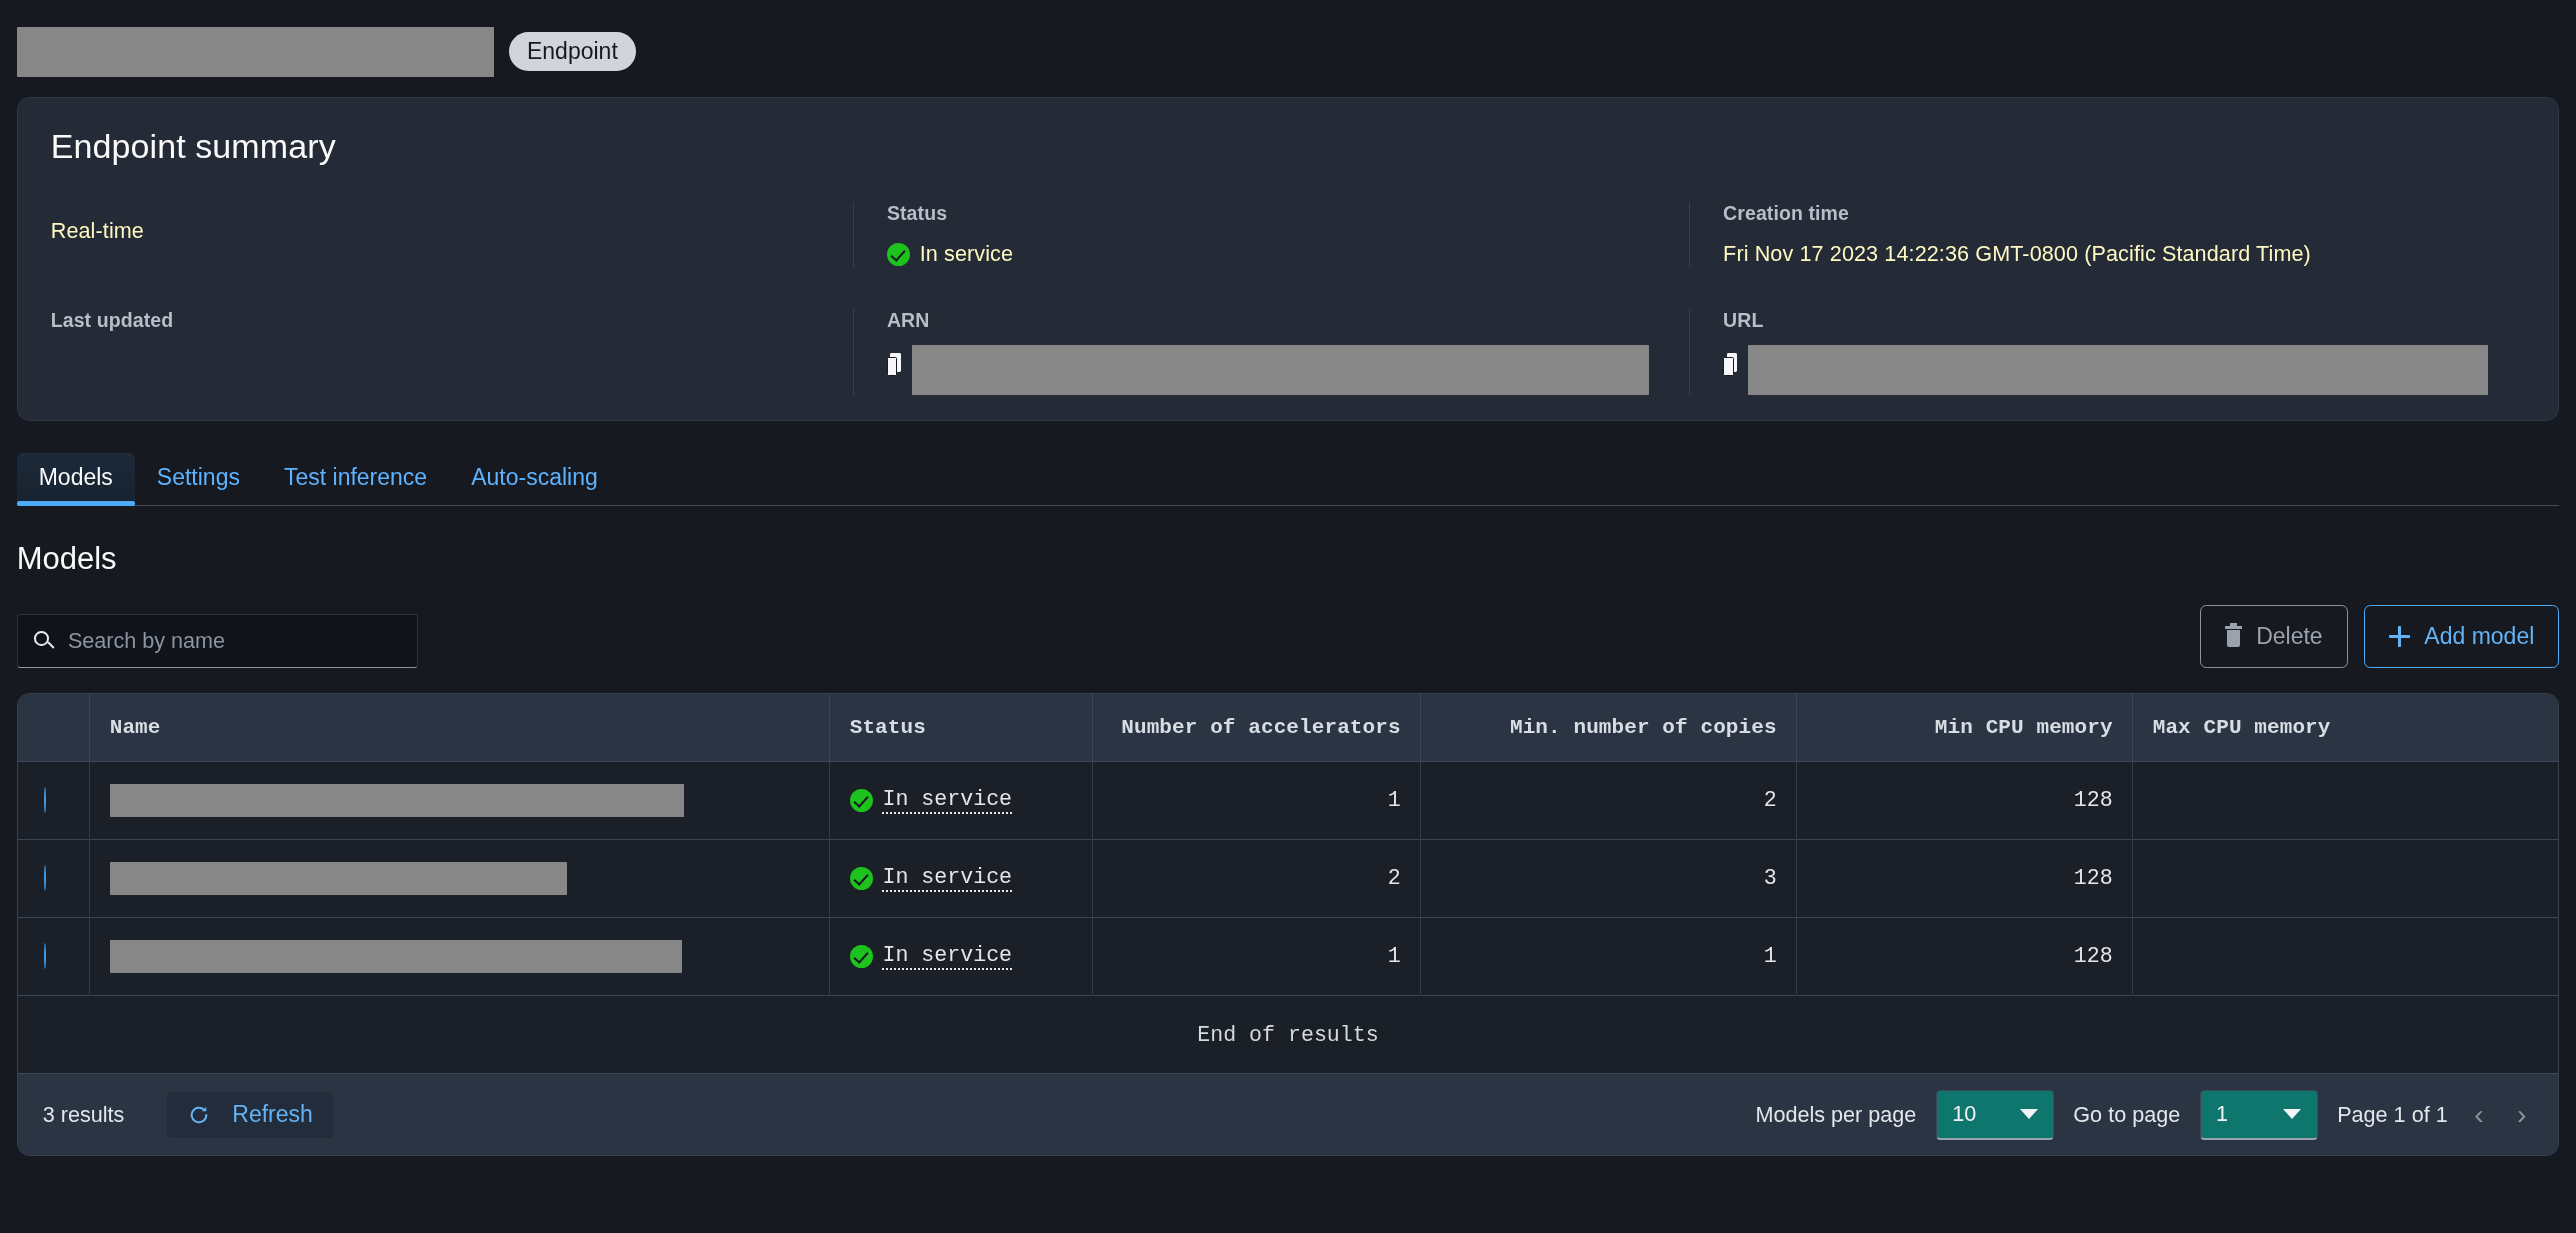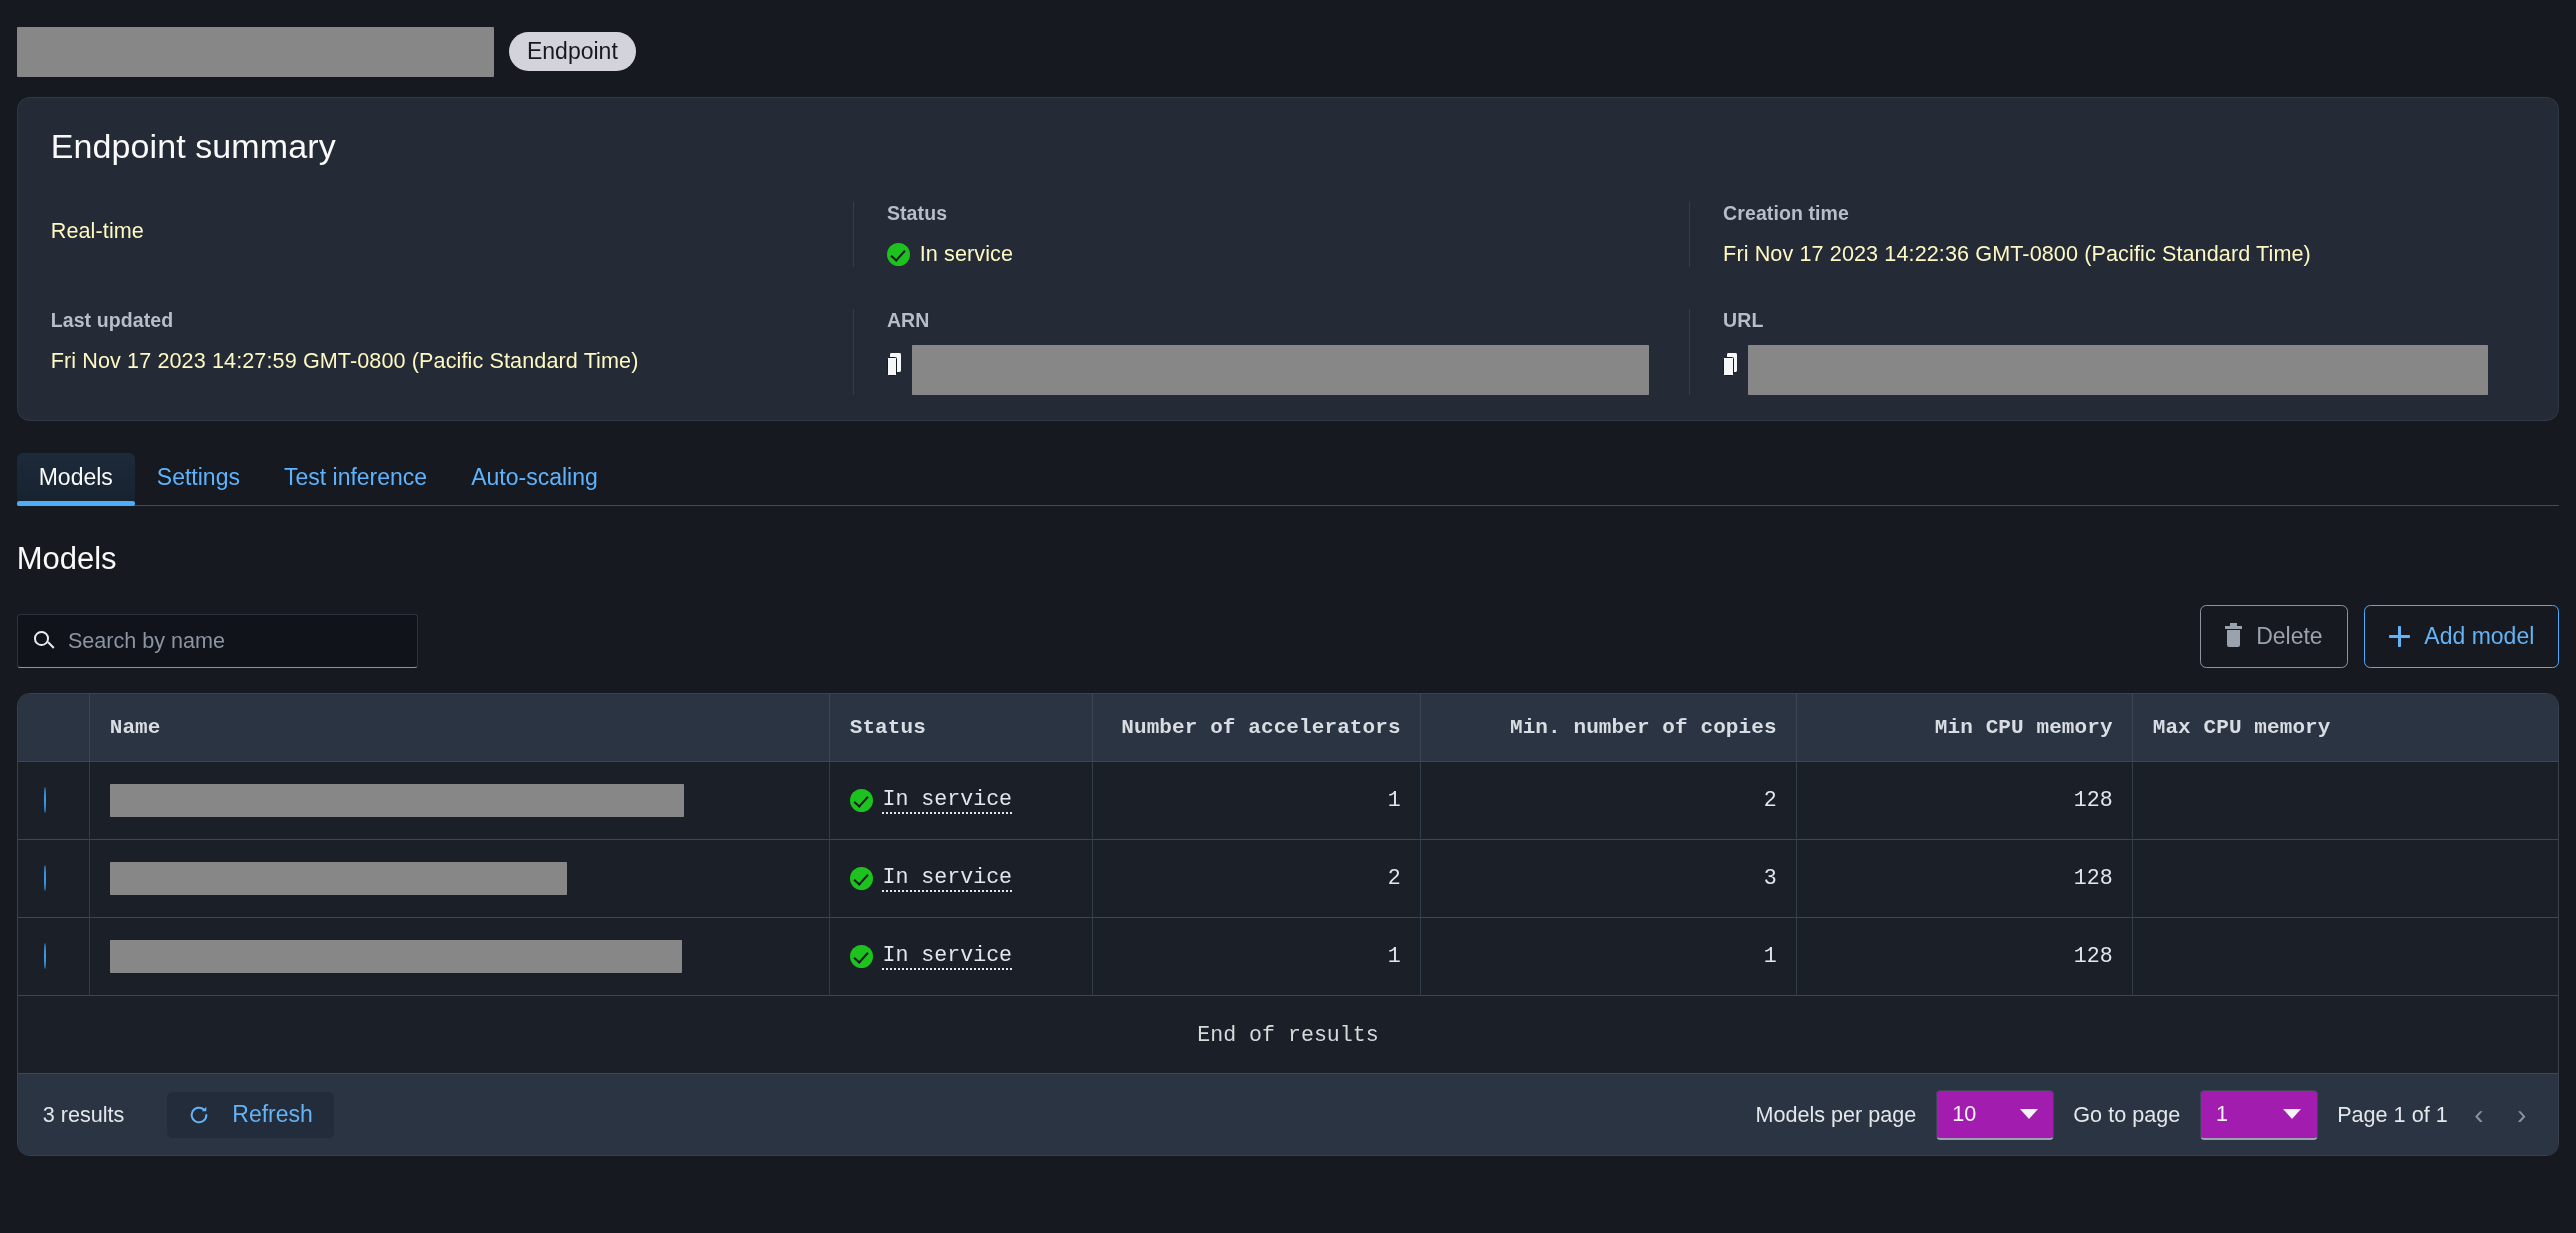--- a/index.html
+++ b/index.html
@@ -180,21 +180,21 @@
     display: flex; align-items: center; gap: 22px; margin-left: 43px;
     padding: 9.8px 21px; border-radius: 5.6px; background: #232c3a;
     color: #63b3f5; font-size: 23px; cursor: pointer;
   }
   .refresh-icon { width: 22px; height: 22px; position: relative; flex: none; }
   .pager-right { margin-left: auto; display: flex; align-items: center; gap: 19.5px; }
   .pager-label { font-size: 21.6px; color: #e3e6ea; white-space: nowrap; }
   .select {
     display: flex; align-items: center; justify-content: space-between;
     width: 118px; height: 50px; padding: 0 15.3px;
-    background: #a21caf; border: 0.7px solid #3c4655; border-bottom: 2.1px solid #9aa2ad;
+    background: #0f766e; border: 0.7px solid #3c4655; border-bottom: 2.1px solid #9aa2ad;
     border-radius: 4.2px; font-size: 21.6px; color: #f2f4f6; cursor: pointer;
   }
   .caret {
     width: 0; height: 0; border-left: 9px solid transparent;
     border-right: 9px solid transparent; border-top: 10.5px solid #f2f4f6;
   }
   .chev { font-size: 28px; color: #8b94a0; cursor: pointer; line-height: 1; padding: 0 7px; }
 </style>
 </head>
 <body>
@@ -222,21 +222,20 @@
       </div>
       <div class="grid-col">
         <div class="f-label">Creation time</div>
         <div class="f-value">Fri Nov 17 2023 14:22:36 GMT-0800 (Pacific Standard Time)</div>
       </div>
     </div>
 
     <div class="grid grid-row2">
       <div class="grid-col">
         <div class="f-label">Last updated</div>
-        <div class="f-value">Fri Nov 17 2023 14:27:59 GMT-0800 (Pacific Standard Time)</div>
       </div>
       <div class="grid-col">
         <div class="f-label">ARN</div>
         <div class="copyline">
           <span class="copy-icon">
             <span class="back"></span>
               <span class="front"></span>
           </span>
           <span class="redact arn-redact"></span>
         </div>

